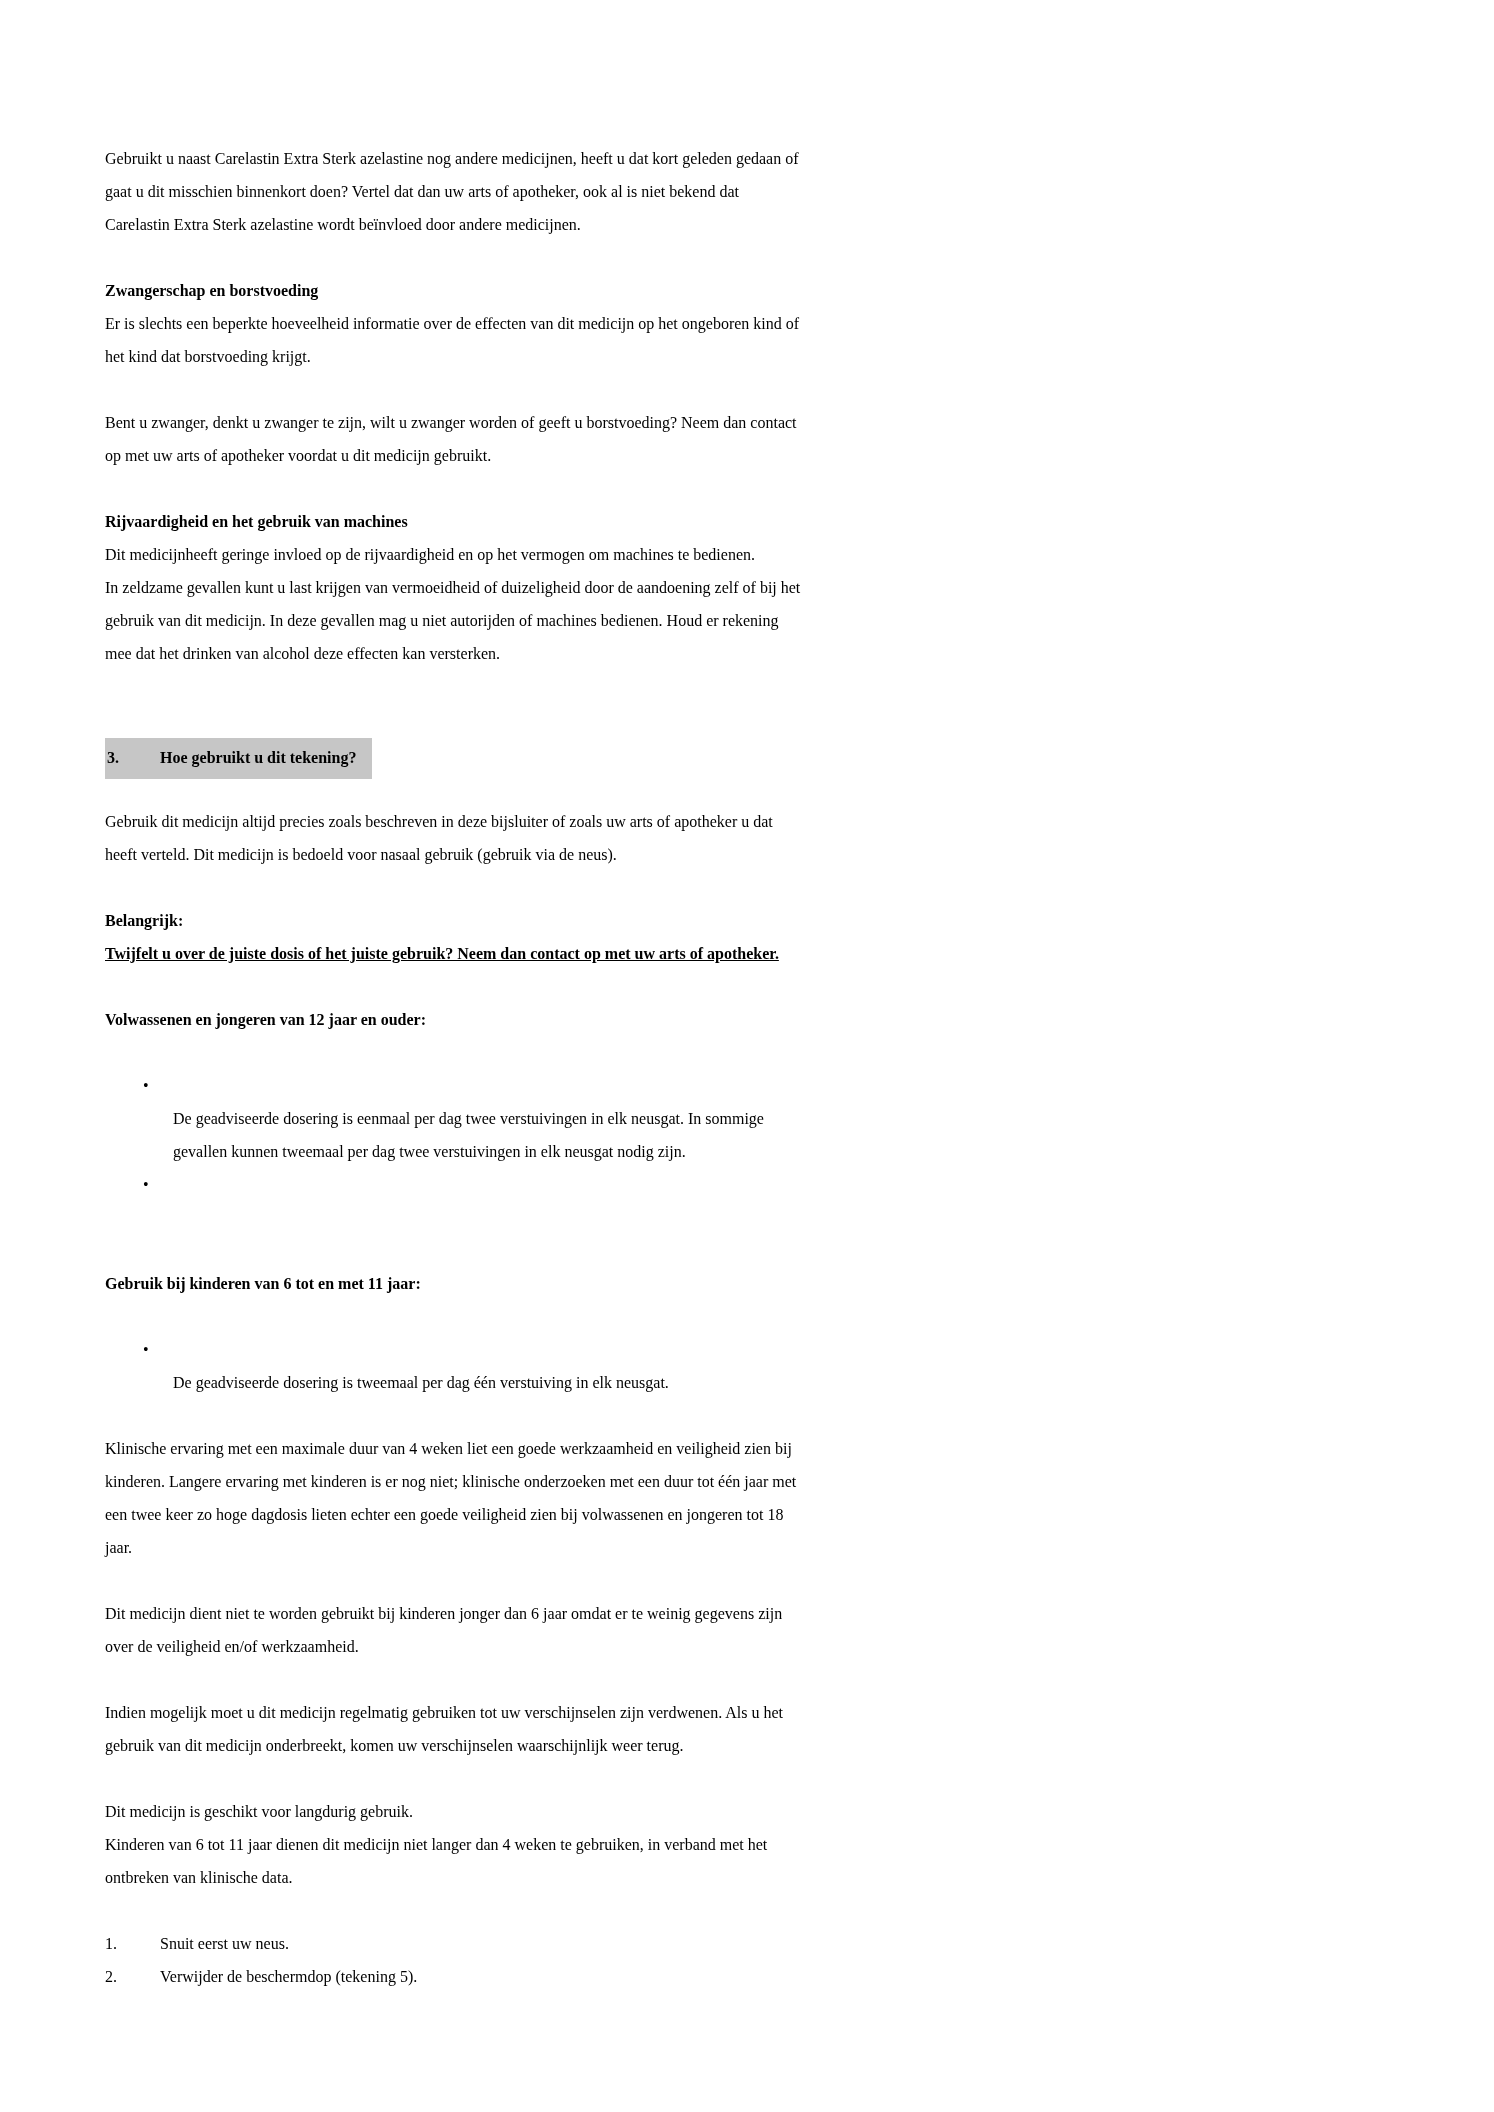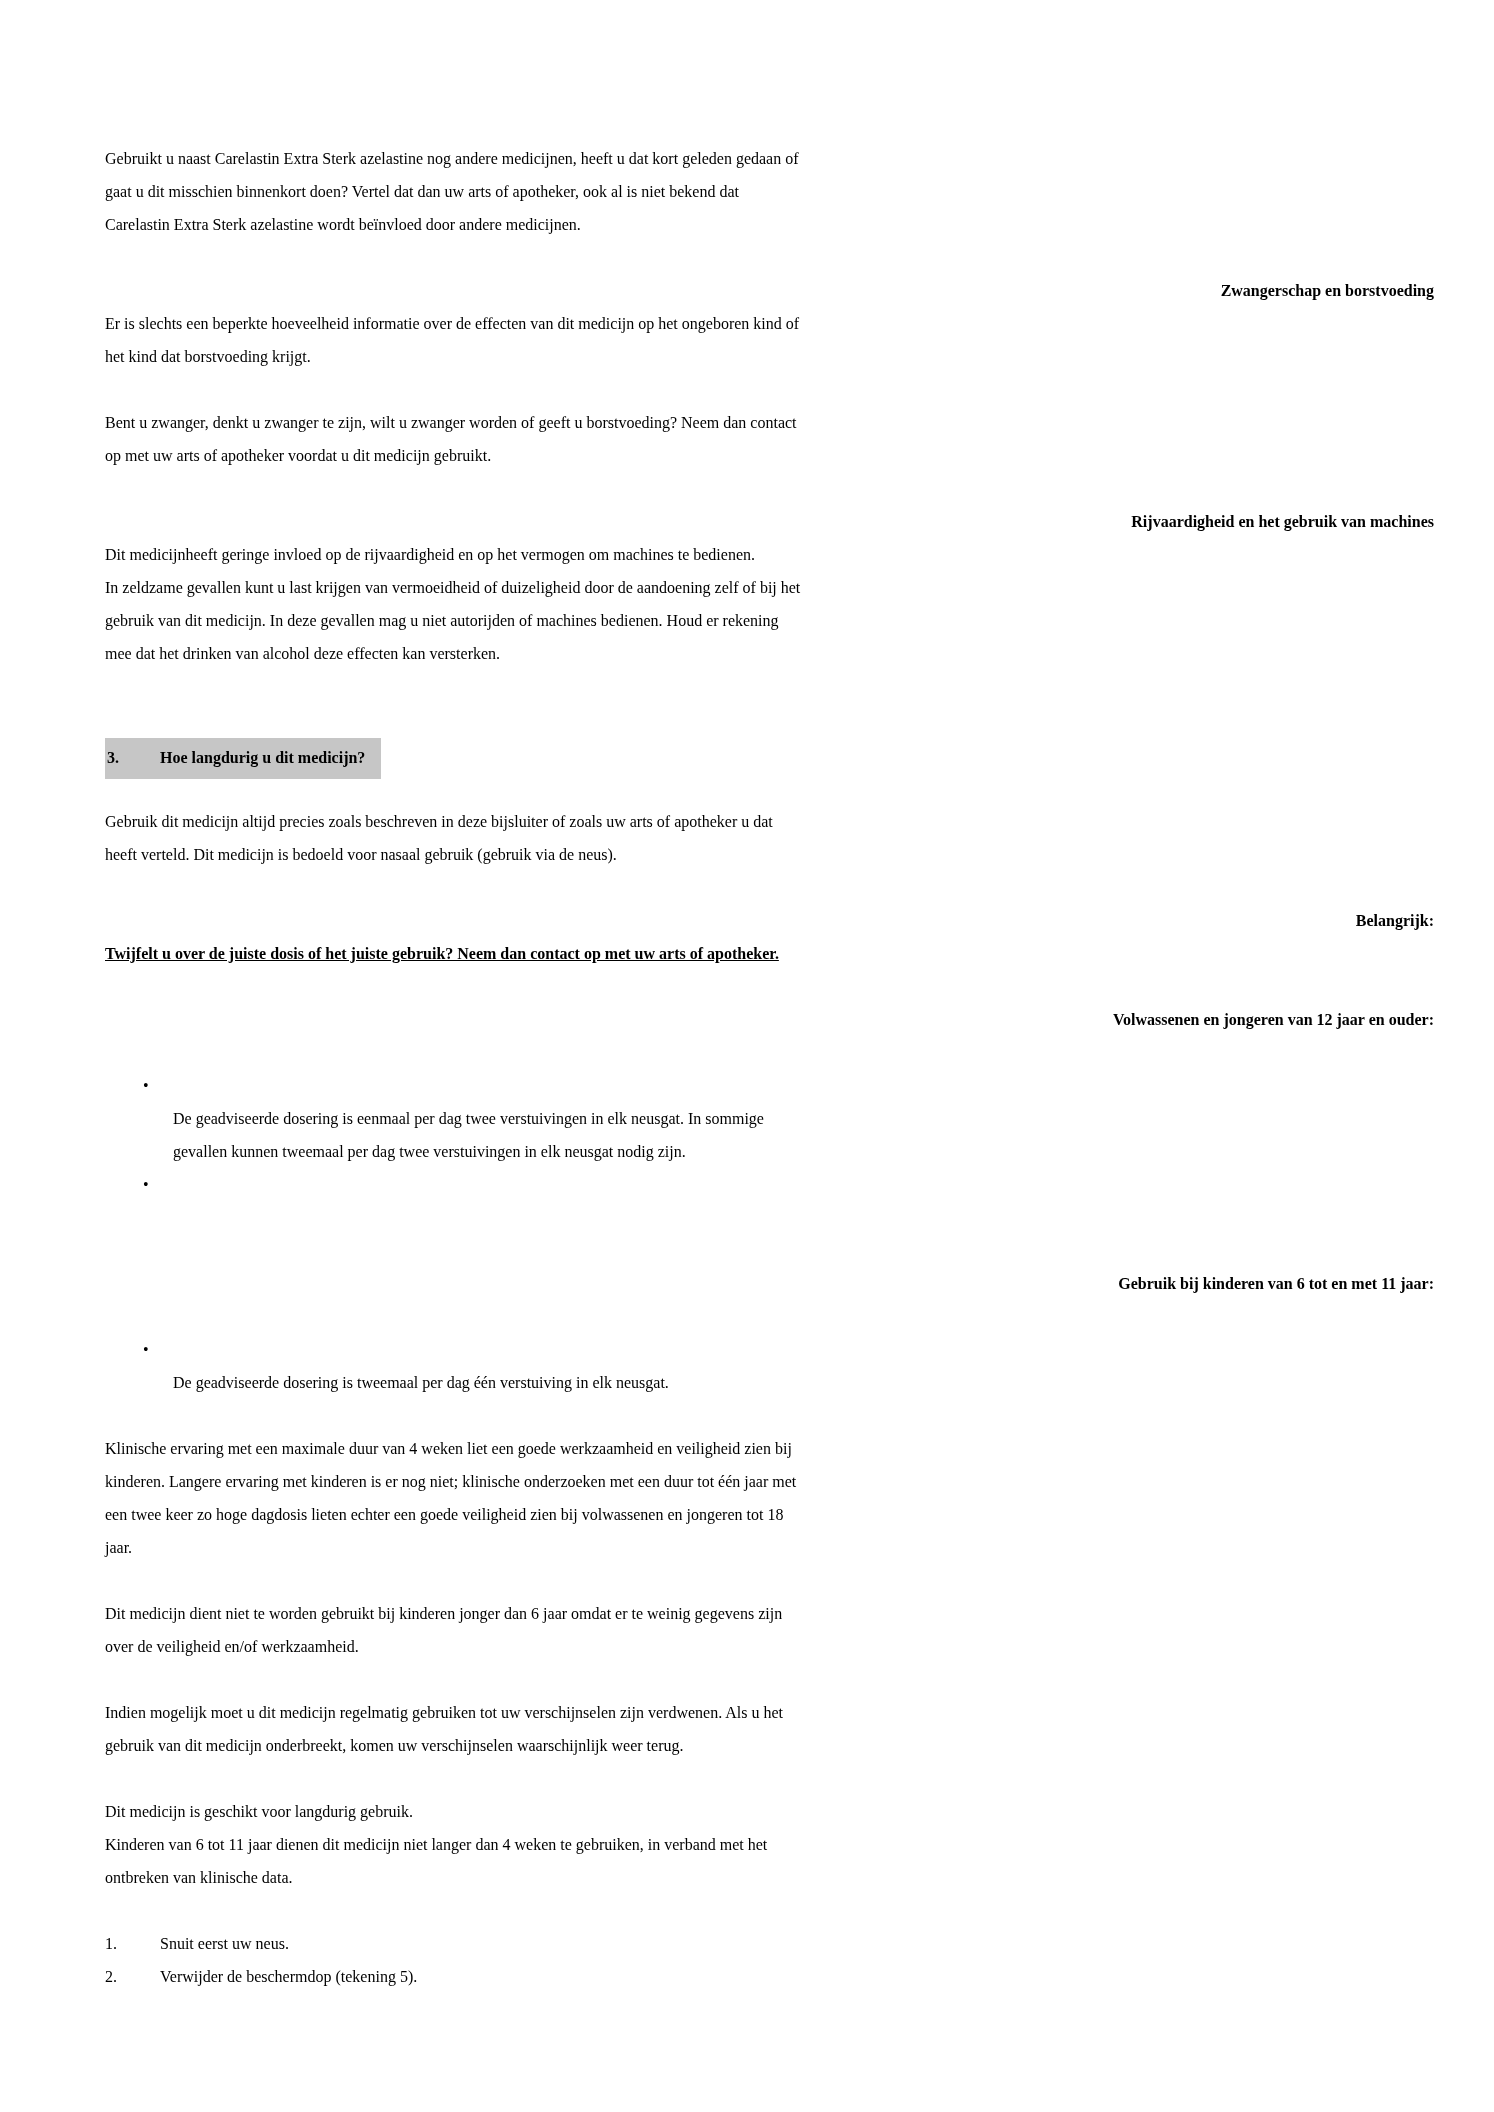--- a/index.html
+++ b/index.html
@@ -25,21 +25,20 @@
     white-space: pre-line;
     margin: 33px 0 0 0;
     max-width: 1300px;
   }
   .para.first { margin-top: 0; }
   .para.tight { margin-top: 0; }
   .heading {
     font-weight: 700;
     margin: 33px 0 0 0;
     white-space: pre-line;
-    text-align: right;
   }
   .bold-text { font-weight: 700; text-decoration: underline; }
   
   .section-heading {
     display: inline-flex;
     align-items: baseline;
     margin-top: 68px;
     padding: 3px 16px 5px 2px;
     font-weight: 700;
   }
@@ -91,21 +90,21 @@
 
   <div class="heading">Rijvaardigheid en het gebruik van machines</div>
   <p class="para tight">Dit medicijnheeft geringe invloed op de rijvaardigheid en op het vermogen om machines te bedienen.
 In zeldzame gevallen kunt u last krijgen van vermoeidheid of duizeligheid door de aandoening zelf of bij het
 gebruik van dit medicijn. In deze gevallen mag u niet autorijden of machines bedienen. Houd er rekening
 mee dat het drinken van alcohol deze effecten kan versterken.</p>
 
   <div>
     <div class="section-heading" id="section3-heading" style="background: rgb(198, 198, 198);">
       <span class="sec-num">3.</span>
-      <span>Hoe langdurig u dit medicijn?</span>
+      <span>Hoe gebruikt u dit tekening?</span>
     </div>
   </div>
 
   <p class="para after-section">Gebruik dit medicijn altijd precies zoals beschreven in deze bijsluiter of zoals uw arts of apotheker u dat
 heeft verteld. Dit medicijn is bedoeld voor nasaal gebruik (gebruik via de neus).</p>
 
   <div class="heading">Belangrijk:</div>
   <p class="para tight bold-text">Twijfelt u over de juiste dosis of het juiste gebruik? Neem dan contact op met uw arts of apotheker.</p>
 
   <div class="heading">Volwassenen en jongeren van 12 jaar en ouder:</div>

